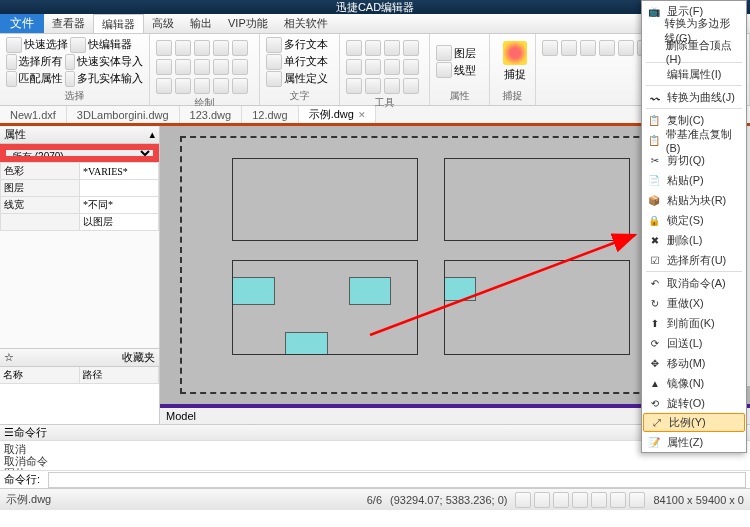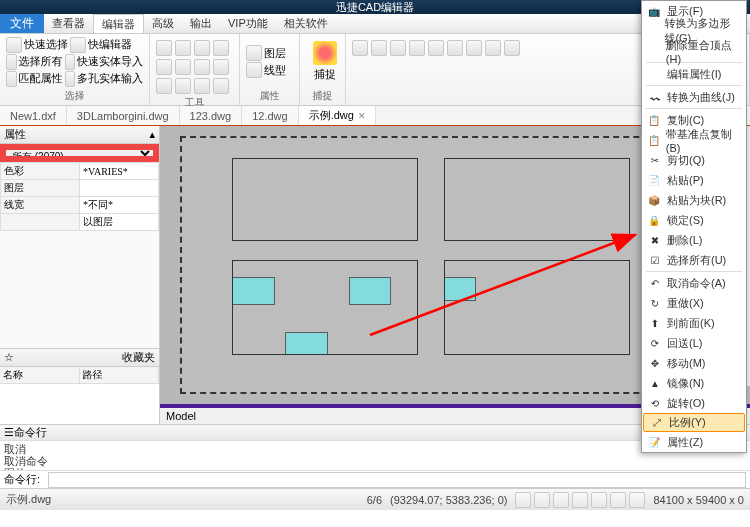--- a/index.html
+++ b/index.html
@@ -15,21 +15,21 @@
 .ribbon { height: 72px; background: linear-gradient(#fefefe,#f2f2f2); border-bottom: 1px solid #ccc; display: flex; }
 .ribbon-group { border-right: 1px solid #d8d8d8; padding: 2px 6px; display: flex; flex-direction: column; justify-content: space-between; }
 .rg-content { display: flex; flex-direction: column; gap: 1px; flex: 1; justify-content: center; }
 .rg-row { display: flex; align-items: center; gap: 2px; white-space: nowrap; }
 .rg-icons { display: flex; flex-wrap: wrap; gap: 3px; width: 100%; align-content: flex-start; }
 .ricon { width: 16px; height: 16px; background: linear-gradient(#f8f8f8,#e0e0e0); border: 1px solid #c8c8c8; border-radius: 2px; }
 .rg-label { text-align: center; color: #666; font-size: 10px; padding-top: 2px; }
 .big-btn { width: 38px; height: 50px; display: flex; flex-direction: column; align-items: center; justify-content: center; gap: 2px; }
 .big-btn .bicon { width: 24px; height: 24px; border-radius: 3px; }
 .capture-btn .bicon { background: radial-gradient(circle,#ff6b6b 30%,#ffd93d 70%); }
-.tabs { height: 20px; background: #f5f5f5; border-bottom: 1px solid #c2410c; display: flex; align-items: stretch; }
+.tabs { height: 20px; background: #f5f5f5; border-bottom: 3px solid #c2410c; display: flex; align-items: stretch; }
 .tab { padding: 0 10px; display: flex; align-items: center; border-right: 1px solid #ddd; color: #555; background: #f8f8f8; font-size: 10px; gap: 4px; }
 .tab.active { background: #fff; color: #000; }
 .tab-close { color: #888; font-size: 9px; cursor: pointer; }
 .workspace { display: flex; height: 298px; }
 .left-panel { width: 160px; background: #fafafa; border-right: 1px solid #ccc; display: flex; flex-direction: column; }
 .panel-head { height: 18px; background: linear-gradient(#f8f8f8,#e8e8e8); border-bottom: 1px solid #ccc; padding: 0 4px; display: flex; align-items: center; font-size: 10px; justify-content: space-between; }
 .prop-filter { width: 100%; height: 18px; border: 6px solid #ef4444; font-size: 10px; padding: 0 2px; }
 .prop-table { width: 100%; border-collapse: collapse; }
 .prop-table td { border: 1px solid #ddd; padding: 1px 3px; font-size: 10px; background: #fff; height: 16px; font-family: Liberation Serif, serif; }
 .prop-table td:first-child { width: 50%; background: #f4f4f4; }
@@ -98,20 +98,57 @@
         </div>
       <div class="rg-row">
           <span class="ricon"></span>
           <span>匹配属性</span> 
           <span class="ricon"></span>
           <span>多孔实体输入</span>
         </div>
     </div>
     <div class="rg-label">选择</div>
   </div>
+  <div class="ribbon-group" style="width:110px">
+    <div class="rg-icons" style="padding-top:4px">
+      <span class="ricon"></span>
+        <span class="ricon"></span>
+        <span class="ricon"></span>
+        <span class="ricon"></span>
+        <span class="ricon"></span>
+      <span class="ricon"></span>
+        <span class="ricon"></span>
+        <span class="ricon"></span>
+        <span class="ricon"></span>
+        <span class="ricon"></span>
+      <span class="ricon"></span>
+        <span class="ricon"></span>
+        <span class="ricon"></span>
+        <span class="ricon"></span>
+        <span class="ricon"></span>
+    </div>
+    <div class="rg-label">绘制</div>
+  </div>
+  <div class="ribbon-group" style="width:80px">
+    <div class="rg-content">
+      <div class="rg-row">
+          <span class="ricon"></span>
+          <span>多行文本</span>
+        </div>
+      <div class="rg-row">
+          <span class="ricon"></span>
+          <span>单行文本</span>
+        </div>
+      <div class="rg-row">
+          <span class="ricon"></span>
+          <span>属性定义</span>
+        </div>
+    </div>
+    <div class="rg-label">文字</div>
+  </div>
   <div class="ribbon-group" style="width:90px">
     <div class="rg-icons" style="padding-top:4px">
       <span class="ricon"></span>
         <span class="ricon"></span>
         <span class="ricon"></span>
         <span class="ricon"></span>
       <span class="ricon"></span>
         <span class="ricon"></span>
         <span class="ricon"></span>
         <span class="ricon"></span>

